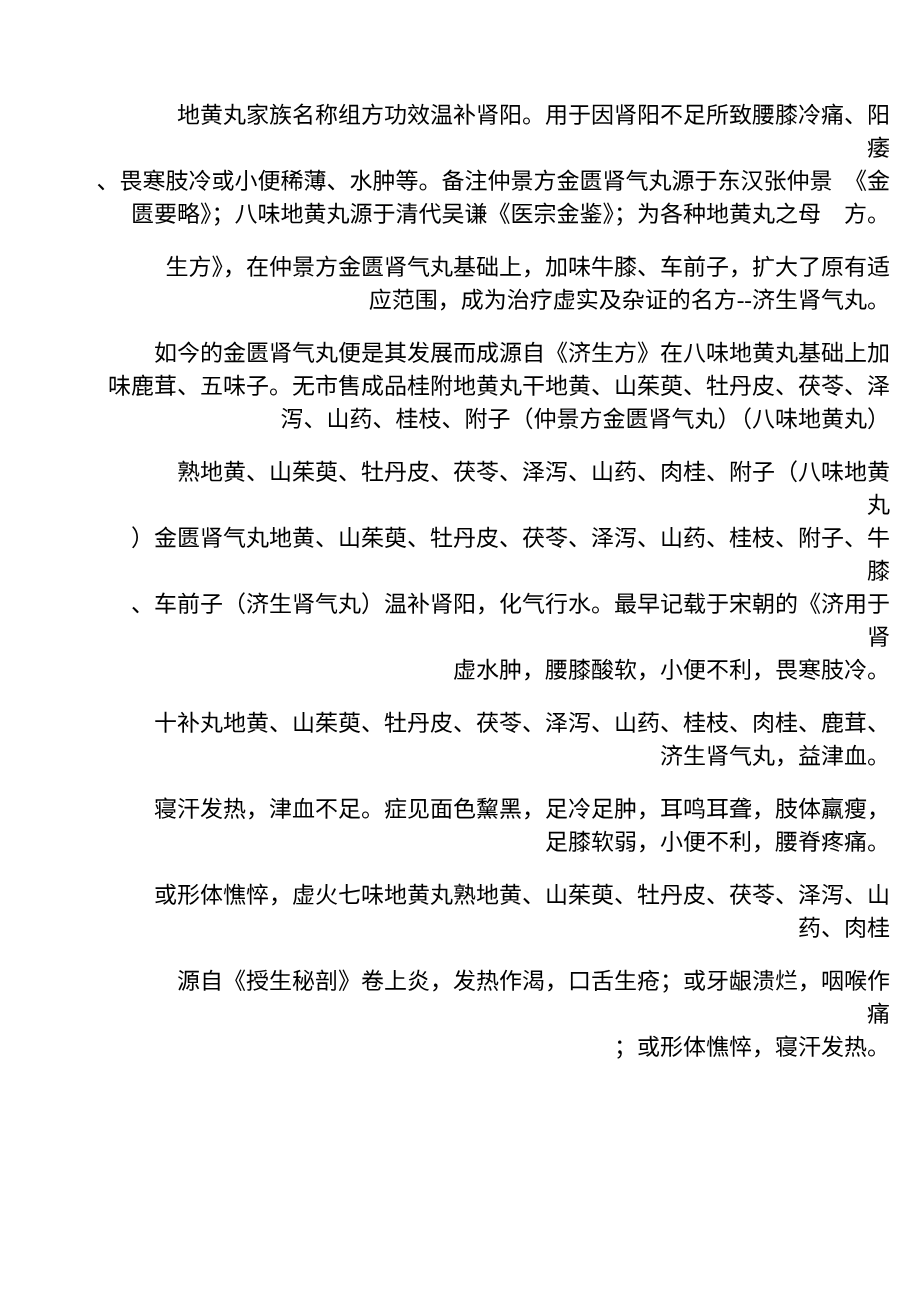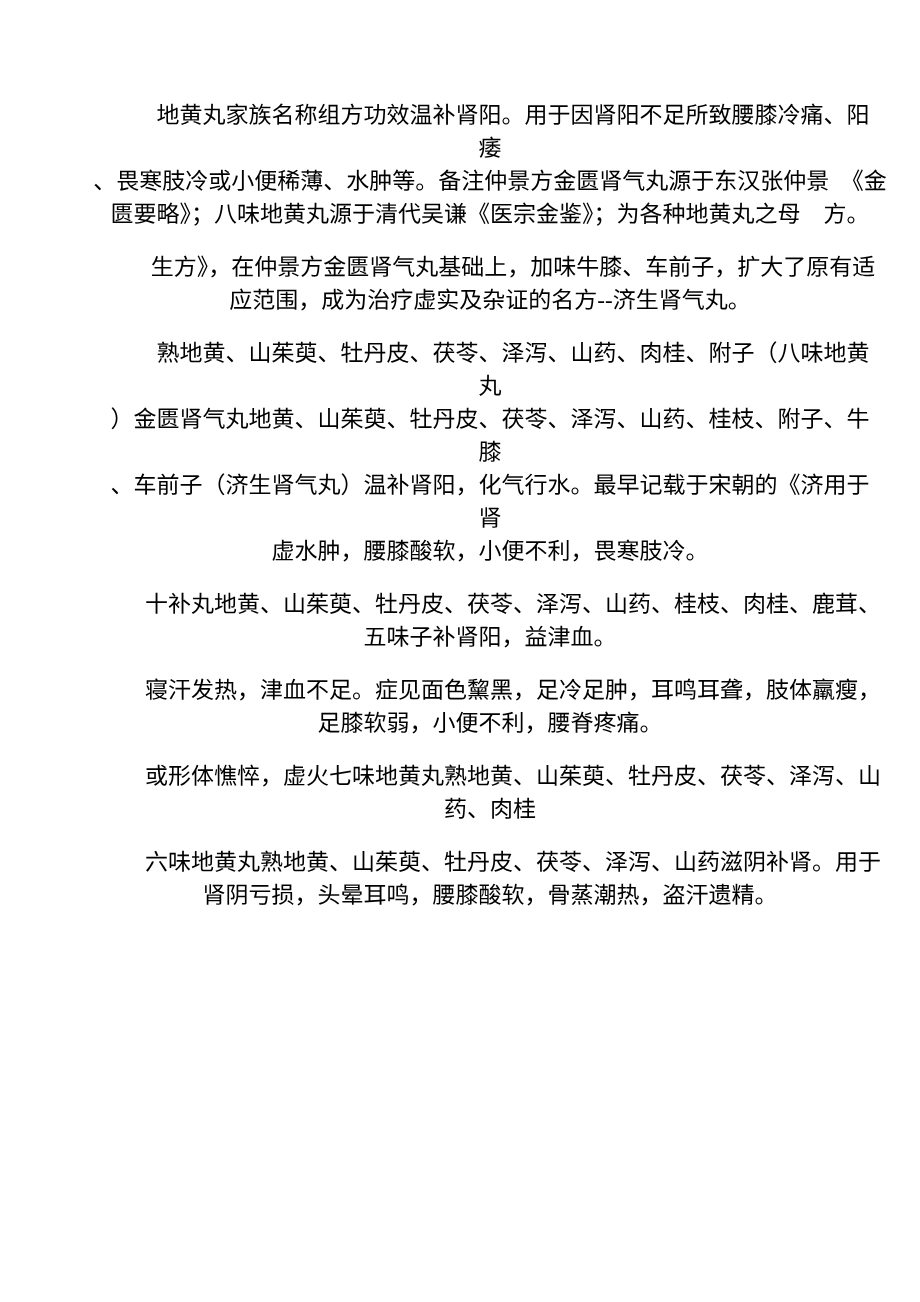--- a/index.html
+++ b/index.html
@@ -24,40 +24,43 @@
     width: 812px;
   }
   .para {
     margin: 0 0 20px 12px;
     font-family: "Liberation Serif", "DejaVu Serif", serif;
     font-size: 23px;
     line-height: 33px;
     color: #000000;
     white-space: pre-wrap;      
     text-indent: 2em;           
-    text-align: center;
+    text-align: right;
     letter-spacing: 0;
   }
 </style>
 </head>
 <body>
 
 <div class="page">
   <div class="doc-body">
     <p class="para">地黄丸家族名称组方功效温补肾阳。用于因肾阳不足所致腰膝冷痛、阳　痿
 、畏寒肢冷或小便稀薄、水肿等。备注仲景方金匮肾气丸源于东汉张仲景　《金
 匮要略》；八味地黄丸源于清代吴谦《医宗金鉴》；为各种地黄丸之母　方。</p>
     <p class="para">生方》，在仲景方金匮肾气丸基础上，加味牛膝、车前子，扩大了原有适
 应范围，成为治疗虚实及杂证的名方--济生肾气丸。</p>
+    <p class="para">如今的金匮肾气丸便是其发展而成源自《济生方》在八味地黄丸基础上加
+味鹿茸、五味子。无市售成品桂附地黄丸干地黄、山茱萸、牡丹皮、茯苓、泽
+泻、山药、桂枝、附子（仲景方金匮肾气丸）（八味地黄丸）</p>
     <p class="para">熟地黄、山茱萸、牡丹皮、茯苓、泽泻、山药、肉桂、附子（八味地黄　丸
 ）金匮肾气丸地黄、山茱萸、牡丹皮、茯苓、泽泻、山药、桂枝、附子、牛　膝
 、车前子（济生肾气丸）温补肾阳，化气行水。最早记载于宋朝的《济用于　肾
 虚水肿，腰膝酸软，小便不利，畏寒肢冷。</p>
     <p class="para">十补丸地黄、山茱萸、牡丹皮、茯苓、泽泻、山药、桂枝、肉桂、鹿茸、
-五味子补肾阳，益津血。</p>
+济生肾气丸，益津血。</p>
     <p class="para">寝汗发热，津血不足。症见面色黧黑，足冷足肿，耳鸣耳聋，肢体羸瘦，
 足膝软弱，小便不利，腰脊疼痛。</p>
     <p class="para">或形体憔悴，虚火七味地黄丸熟地黄、山茱萸、牡丹皮、茯苓、泽泻、山
 药、肉桂</p>
-    <p class="para">六味地黄丸熟地黄、山茱萸、牡丹皮、茯苓、泽泻、山药滋阴补肾。用于
-肾阴亏损，头晕耳鸣，腰膝酸软，骨蒸潮热，盗汗遗精。</p>
+    <p class="para">源自《授生秘剖》卷上炎，发热作渴，口舌生疮；或牙龈溃烂，咽喉作　痛
+；或形体憔悴，寝汗发热。</p>
   </div>
 </div>
 
 </body></html>

